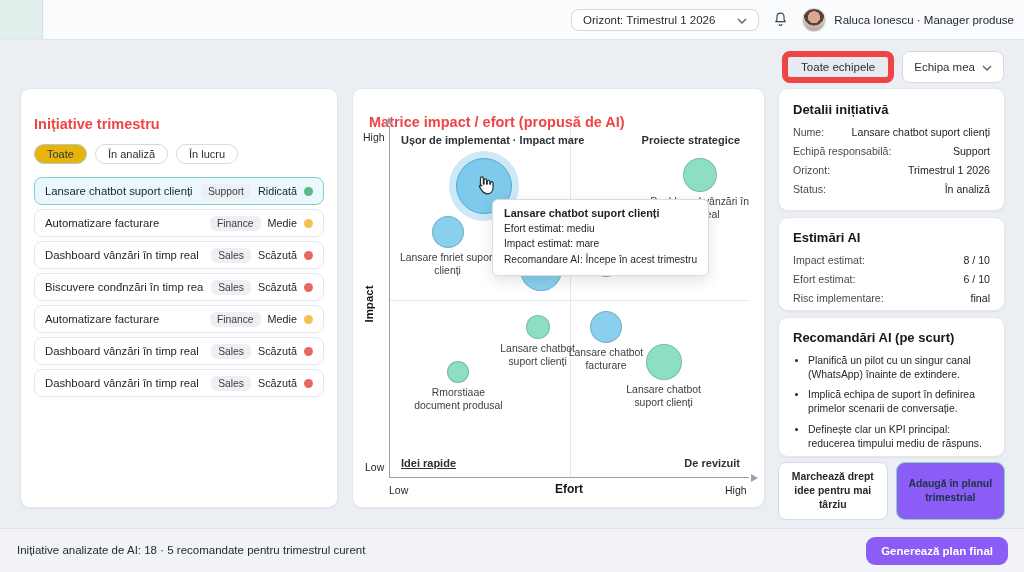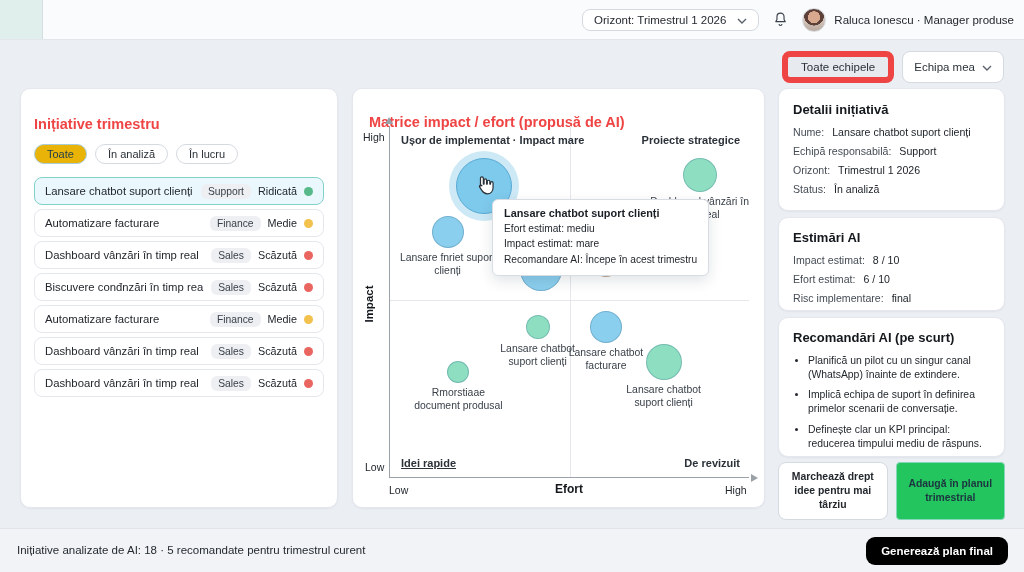--- a/index.html
+++ b/index.html
@@ -10,21 +10,21 @@
     font-family:"Liberation Sans","DejaVu Sans",sans-serif;
     color:#23282e;
   }
   
   .topbar { position:absolute; left:0; top:0; width:1024px; height:40px;
     background:#fafbfd; border-bottom:1px solid #e2e6eb; z-index:30; }
   .logo-block { position:absolute; left:0; top:0; width:43px; height:39px;
     background:#e0efec; border-right:1px solid #d6dde2; }
   .topbar-right { position:absolute; right:10px; top:0; height:39px;
     display:flex; align-items:center; gap:13px; }
-  .horizon-select { display:flex; align-items:center; gap:11px;
+  .horizon-select { display:flex; align-items:center; gap:22px;
     border:1px solid #d5dae1; background:#fff; border-radius:8px;
     padding:4px 11px; font-size:11.5px; color:#262b31; cursor:pointer; }
   .icon-btn { background:none; border:none; padding:0; display:flex; align-items:center; }
   .user-cluster { display:flex; align-items:center; gap:8px; }
   .avatar { width:24px; height:24px; border-radius:50%;
     background:
       radial-gradient(circle at 50% 38%, #d9a98f 0 34%, rgba(0,0,0,0) 35%),
       radial-gradient(circle at 50% 30%, #5d4037 0 52%, rgba(0,0,0,0) 53%),
       linear-gradient(180deg,#efe3da 0%, #b9a99f 100%);
     border:1px solid #d8dde2; }
@@ -94,37 +94,37 @@
     background:#fff; border:1px solid #d8dde3; border-radius:6px;
     padding:7px 11px 8px; box-shadow:0 5px 14px rgba(20,30,50,.12); }
   .tt-title { font-size:10.9px; font-weight:700; color:#1a1f25; white-space:nowrap; margin-bottom:2px; }
   .tt-line { font-size:10.2px; color:#23282e; white-space:nowrap; line-height:1.5; }
   .hand-cursor { position:absolute; left:84px; top:48px; width:23px; height:23px; z-index:25; }
   
   #details-card   { left:778px; top:88px;  width:227px; height:123px; padding:13px 14px; }
   #estimates-card { left:778px; top:217px; width:227px; height:94px;  padding:12px 14px; }
   #reco-card      { left:778px; top:317px; width:227px; height:140px; padding:12px 14px; }
   .panel-title { font-size:13px; font-weight:700; color:#14181d; margin:0 0 9px; }
-  .kv { display:flex; gap:8px; font-size:10.6px; margin-bottom:7px; }
+  .kv { display:flex; justify-content:space-between; gap:8px; font-size:10.6px; margin-bottom:7px; }
   .kv .k { color:#454c55; white-space:nowrap; }
   .kv .v { color:#1b2026; text-align:right; }
   .reco-list { margin:0; padding-left:15px; }
   .reco-list li { font-size:10.4px; color:#23282e; line-height:1.32; margin-bottom:7px; }
   #actions-row { position:absolute; left:778px; top:462px; width:227px; display:flex; gap:8px; z-index:5; }
   .btn-secondary { flex:1; background:#fff; border:1px solid #d5dae1; border-radius:8px;
     font-size:10.4px; font-weight:600; color:#23282e; padding:7px 4px; text-align:center;
     line-height:1.35; cursor:pointer; font-family:inherit; }
-  .btn-mint { flex:1; background:#22c55e; border:1px solid #86d6b9; border-radius:4px;
+  .btn-mint { flex:1; background:#8b5cf6; border:1px solid #86d6b9; border-radius:9px;
     font-size:10.4px; font-weight:700; color:#1d3440; padding:7px 4px; text-align:center;
     line-height:1.35; cursor:pointer; font-family:inherit; }
   
   #statusbar { position:absolute; left:0; top:528px; width:1024px; height:44px;
     background:#f1f3f7; border-top:1px solid #e0e4ea; z-index:10; }
   .status-text { position:absolute; left:17px; top:15px; font-size:11.5px; color:#262b31; }
-  .btn-generate { position:absolute; right:16px; top:8px; background:#000000; color:#fff;
+  .btn-generate { position:absolute; right:16px; top:8px; background:#8b5cf6; color:#fff;
     border:none; border-radius:9px; padding:8px 15px; font-size:11.5px; font-weight:700;
     cursor:pointer; font-family:inherit; }
 </style>
 </head>
 <body>
 
 <div class="topbar">
   <div class="logo-block"></div>
   <div class="topbar-right">
     <div class="horizon-select">

